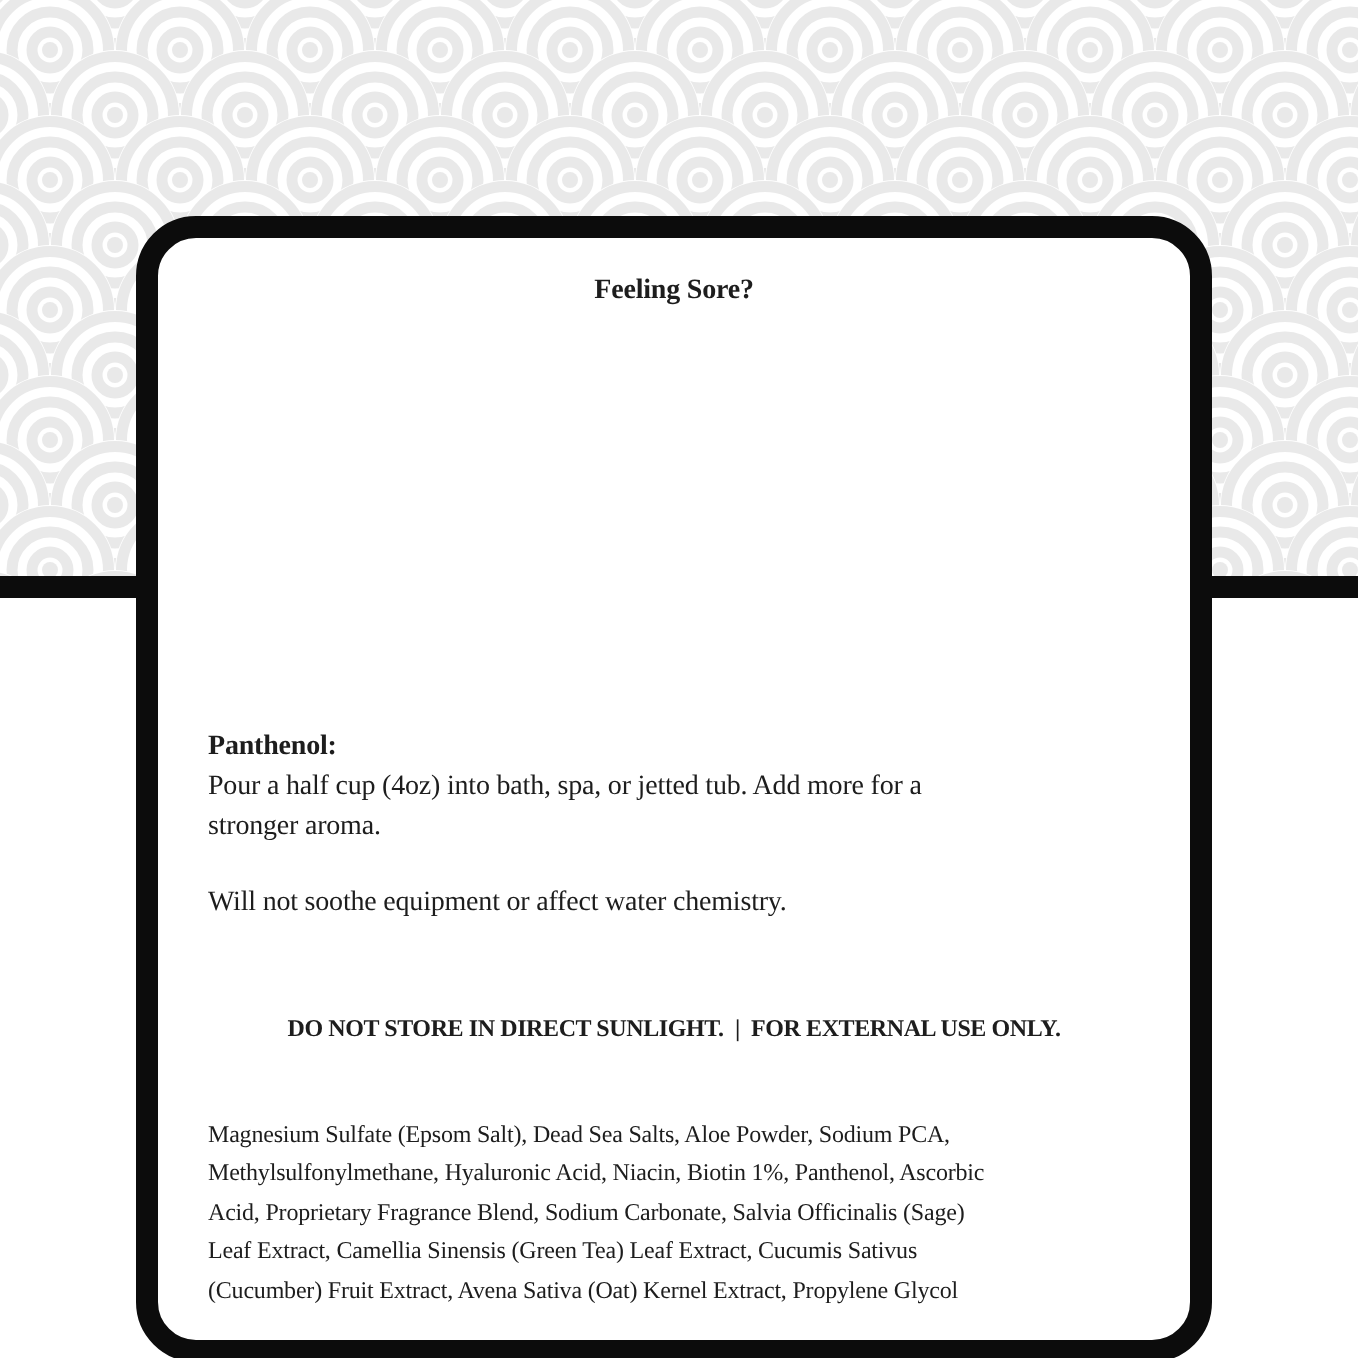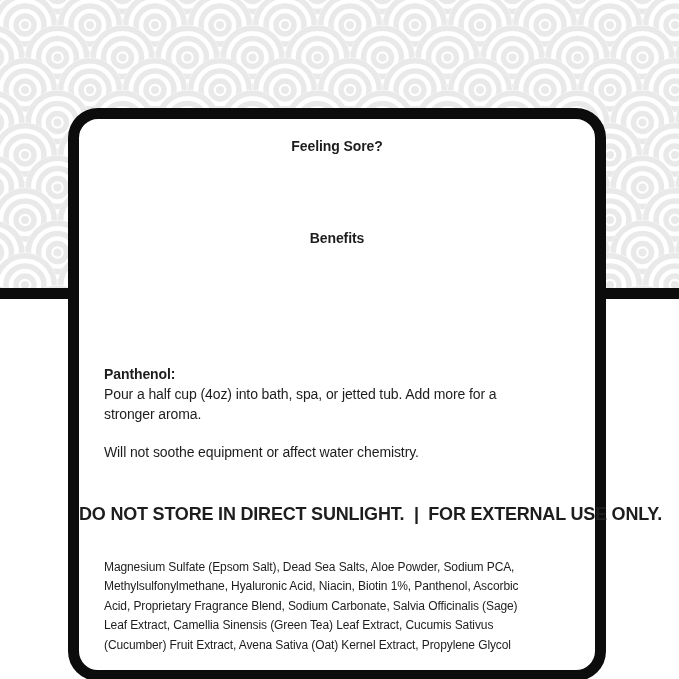--- a/index.html
+++ b/index.html
@@ -6,21 +6,21 @@
     margin: 0;
     padding: 0;
     background: #ffffff;
   }
   .page {
     position: relative;
     width: 679px;
     height: 679px;
     overflow: hidden;
     background: #ffffff;
-    font-family: Liberation Sans, sans-serif;
+    font-family: Liberation Serif, serif;
     color: #1d1d1d;
   }
   .pattern-wrap {
     position: absolute;
     top: 0;
     left: 0;
     z-index: 0;
     line-height: 0;
   }
   .midbar {
@@ -53,21 +53,21 @@
     color: #1d1d1d;
   }
   .center { text-align: center; }
   .leftcol { padding-left: 25px; padding-right: 18px; text-align: left; }
   .bold { font-weight: 700; }
   .pre { white-space: pre-line; }
   .intro { line-height: 21px; }
   .benefit-items { line-height: 28.5px; }
   .warning {
     white-space: pre;
-    font-size: 18px;
+    font-size: 12px;
     letter-spacing: -0.2px;
   }
   .ingredients-body {
     font-size: 12px;
     line-height: 19.4px;
     letter-spacing: -0.1px;
   }
 </style>
 </head>
 <body>
@@ -98,21 +98,20 @@
     </svg>
   </div>
 
   <div class="midbar" style="background:#0c0c0c"></div>
 
   <div class="card">
 
     <div class="t center bold" style="top:17px">Feeling Sore?</div>
 
 
-    <div class="t center bold" style="top:109px">Benefits</div>
 
 
     <div class="t leftcol" style="top:245px">
       <div class="bold">Panthenol:</div>
       <div class="pre">Pour a half cup (4oz) into bath, spa, or jetted tub. Add more for a
 stronger aroma.</div>
     </div>
 
     <div class="t leftcol" style="top:323px">
       <div>Will not soothe equipment or affect water chemistry.</div>

